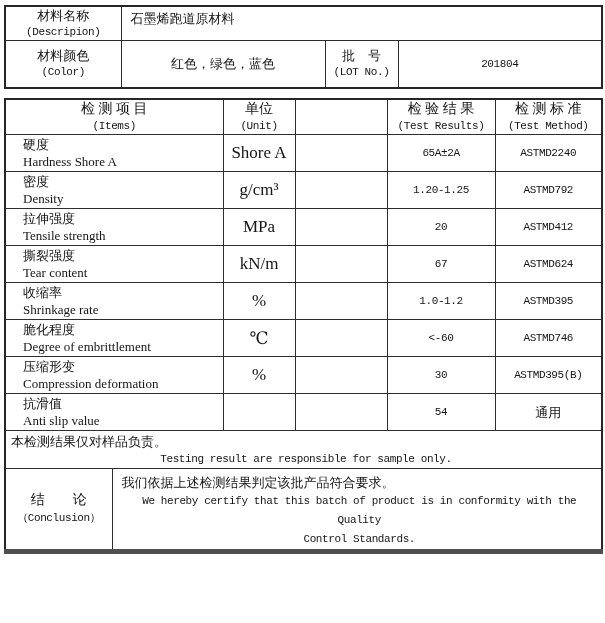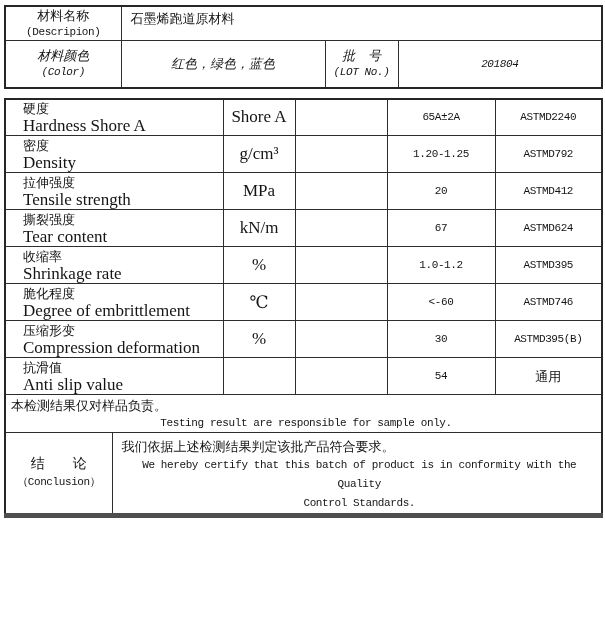--- a/index.html
+++ b/index.html
@@ -13,27 +13,27 @@
   .doc { padding:5px 0 0 4px; }
 
   table { border-collapse:collapse; table-layout:fixed; width:597px; }
   td { border:1px solid #2d2d2d; padding:0; overflow:hidden; vertical-align:middle; }
   .t-top { border:2px solid #262626; margin-bottom:9px; }
   .t-main { border:2px solid #262626; border-bottom:5px solid #4e4e4e; }
 
   .center { text-align:center; }
   .zh { font-size:13px; line-height:17px; }
   .zh-hdr { font-size:14px; line-height:18px; }
-  .en-serif { font-family:"Liberation Serif","DejaVu Serif",serif; font-size:17px; line-height:17px; }
+  .en-serif { font-family:"Liberation Serif","DejaVu Serif",serif; font-size:13px; line-height:17px; }
   .mono { font-family:"Liberation Mono","DejaVu Sans Mono",monospace; font-size:11px; letter-spacing:-0.4px; }
   .mono-line { font-family:"Liberation Mono","DejaVu Sans Mono",monospace; font-size:11px; letter-spacing:-0.4px; line-height:16px;text-align:center; }
 
   
   .r-name { height:33px;padding-left:40px; }
-  .r-color { height:47px;font-style:italic; }
+  .r-color { height:47px; }
   .cell-name-value { vertical-align:top; padding:3px 0 0 9px; }
 
   
   .r-hdr { height:36px; }
   .drow { height:37px; }
   .item { text-align:left; padding-left:17px; vertical-align:middle; }
   .item .zh { line-height:17px; }
   .item .en-serif { line-height:17px; }
   .unit-cell { font-size:17px; }
   .r-note { height:38px; }
@@ -85,20 +85,39 @@
     <colgroup>
         <col style="width:107px">
         <col style="width:111px">
         <col style="width:72px">
         <col style="width:92px">
         <col style="width:108px">
         <col style="width:107px">
       </colgroup>
 
     <tbody>
+        <tr class="r-hdr">
+      <td colspan="2" class="center">
+        <div class="zh-hdr">检 测 项 目</div>
+        <div class="mono-line">(Items)</div>
+      </td>
+      <td class="center">
+        <div class="zh-hdr">单位</div>
+        <div class="mono-line">(Unit)</div>
+      </td>
+      <td></td>
+      <td class="center">
+        <div class="zh-hdr">检 验 结 果</div>
+        <div class="mono-line">(Test Results)</div>
+      </td>
+      <td class="center">
+        <div class="zh-hdr">检 测 标 准</div>
+        <div class="mono-line">(Test Method)</div>
+      </td>
+    </tr>
 
     <tr class="drow">
       <td colspan="2" class="item">
         <div class="zh">硬度</div>
         <div class="en-serif">Hardness Shore A</div>
       </td>
       <td class="center unit-cell">Shore A</td>
       <td></td>
       <td class="center mono">65A±2A</td>
       <td class="center mono">ASTMD2240</td>

